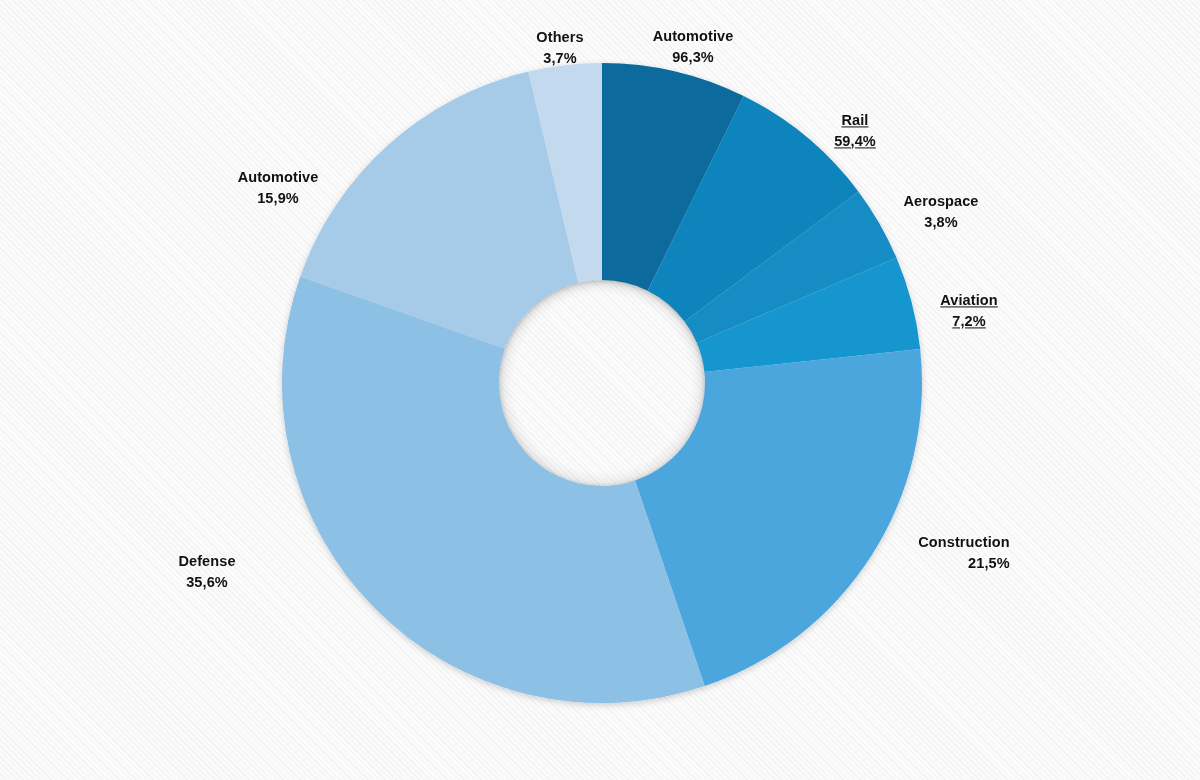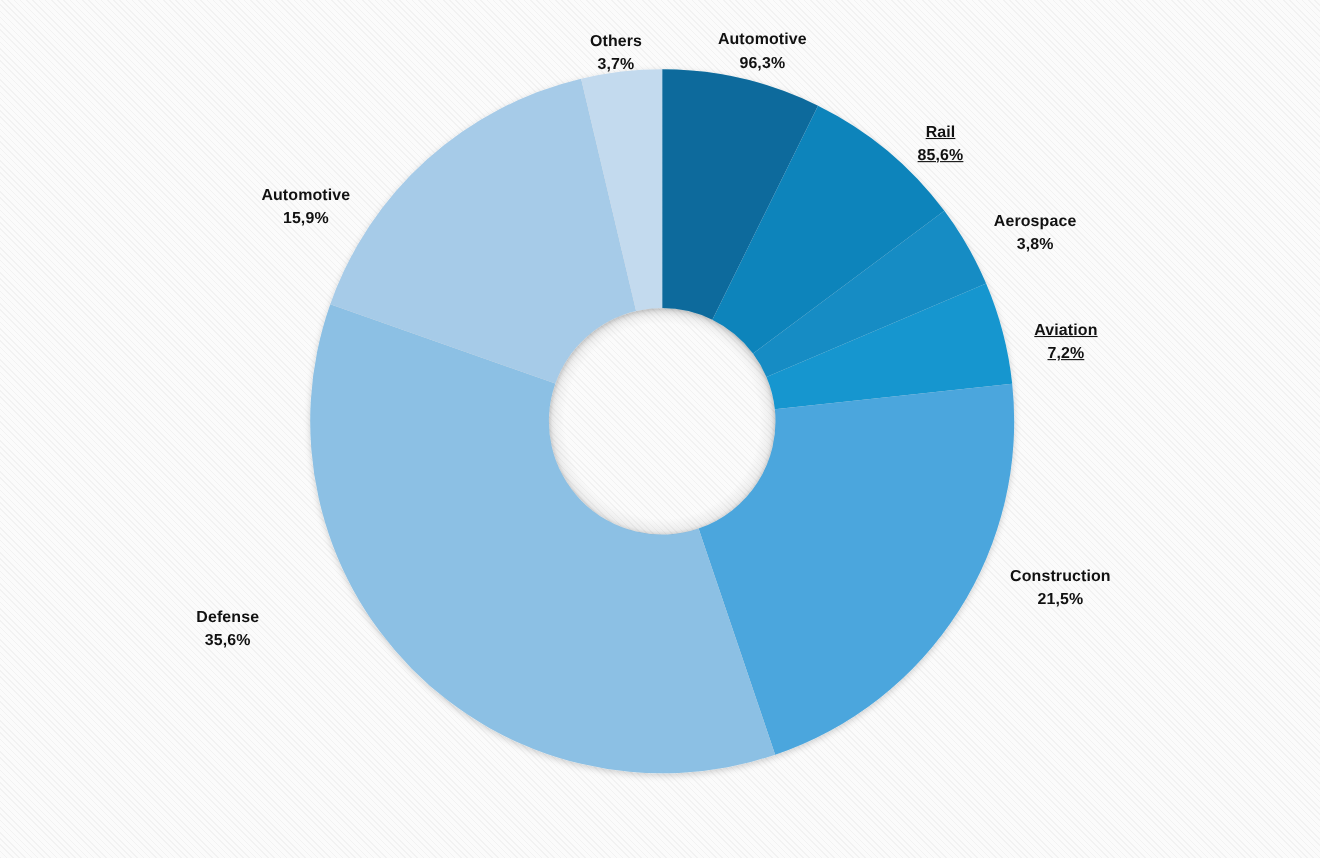--- a/index.html
+++ b/index.html
@@ -96,31 +96,31 @@
     </svg>
   </div>
 
   <div id="labels-layer">
       <div class="plabel" style="left: 693px; top: 47px;">
         <span class="lname">Automotive</span>
         <span class="lval">96,3%</span>
       </div>
       <div class="plabel" style="left: 855px; top: 131px; text-decoration: underline;">
         <span class="lname">Rail</span>
-        <span class="lval">85,6%</span>
+        <span class="lval">59,4%</span>
       </div>
       <div class="plabel" style="left: 941px; top: 212px;">
         <span class="lname">Aerospace</span>
         <span class="lval">3,8%</span>
       </div>
       <div class="plabel" style="left: 969px; top: 311px; text-decoration: underline;">
         <span class="lname">Aviation</span>
         <span class="lval">7,2%</span>
       </div>
-      <div class="plabel" style="left: 964px; top: 535px;">
+      <div class="plabel" style="left: 964px; top: 553px; text-align: right;">
         <span class="lname">Construction</span>
         <span class="lval">21,5%</span>
       </div>
       <div class="plabel" style="left: 207px; top: 572px;">
         <span class="lname">Defense</span>
         <span class="lval">35,6%</span>
       </div>
       <div class="plabel" style="left: 278px; top: 188px;">
         <span class="lname">Automotive</span>
         <span class="lval">15,9%</span>

